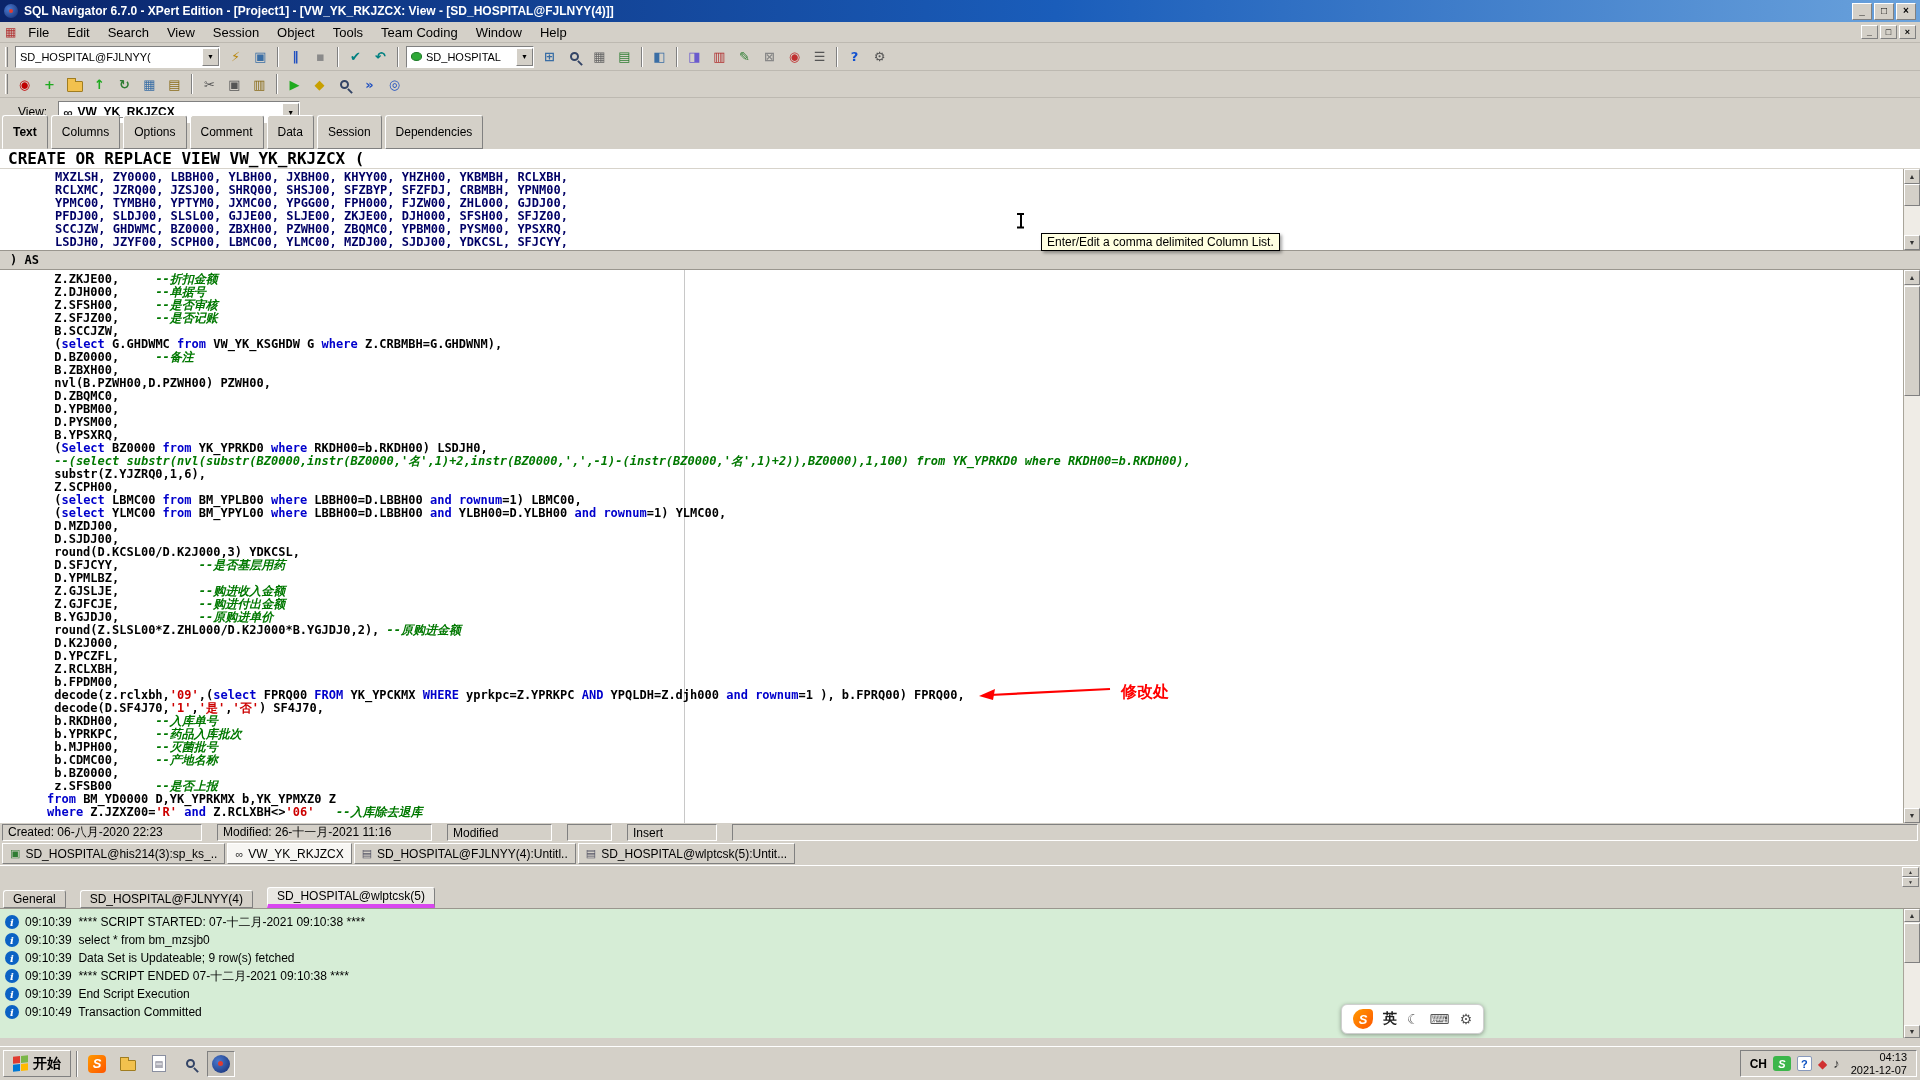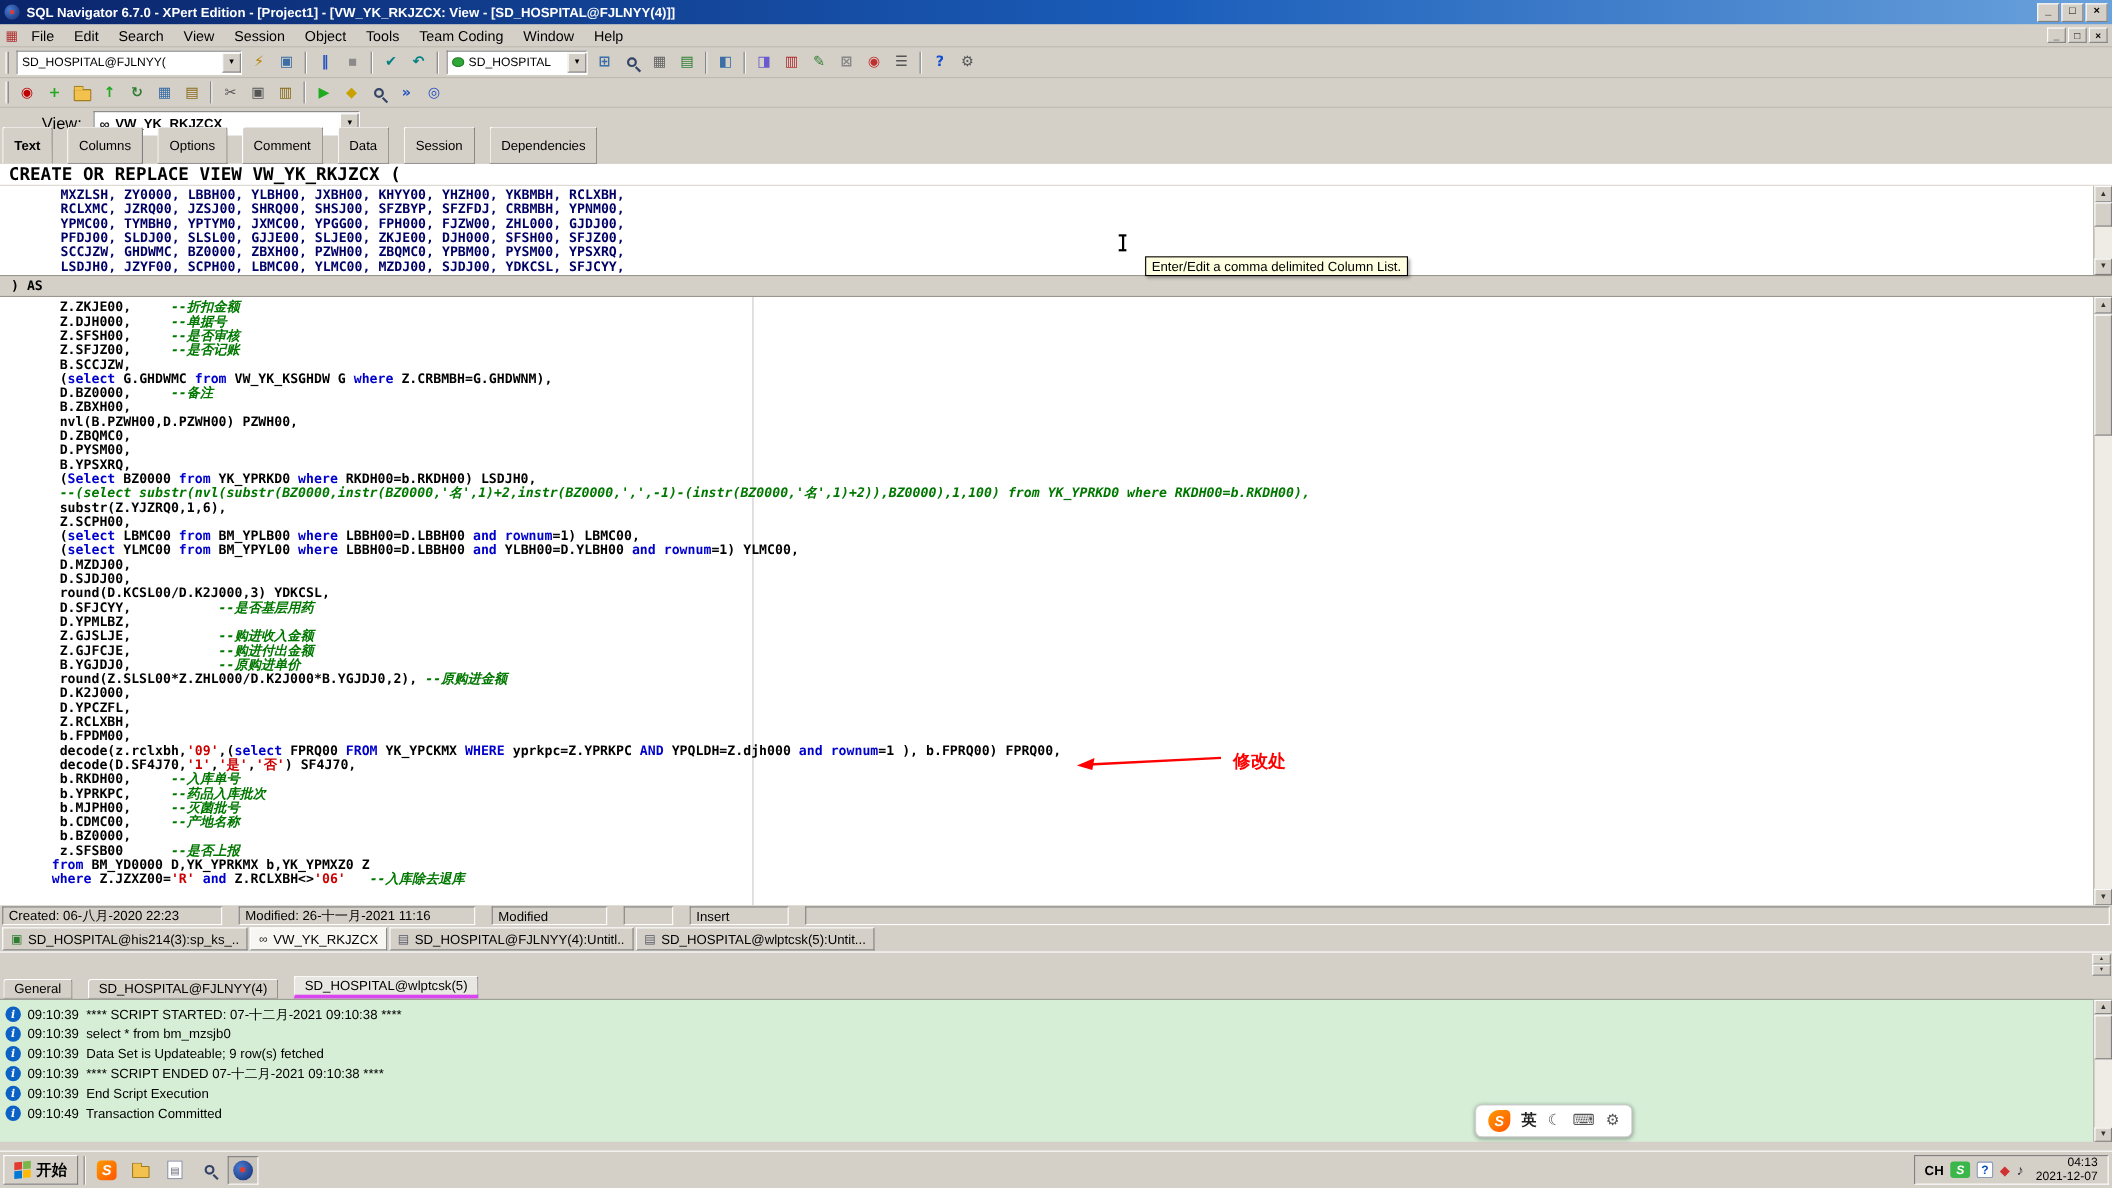--- a/index.html
+++ b/index.html
@@ -29,28 +29,28 @@
   .tb-group{display:inline-flex;align-items:center}
   .tb-btn{width:25px;height:23px;background:transparent;border:1px solid transparent;display:inline-flex;align-items:center;justify-content:center;font-size:13px;font-weight:bold;font-family:"DejaVu Sans",sans-serif;cursor:default}
   .tb-sep{width:2px;height:20px;border-left:1px solid #808080;border-right:1px solid #fff;margin:0 4px}
   .combo{display:inline-flex;align-items:center;height:22px;background:#fff;border:1px solid;border-color:#808080 #fff #fff #808080;padding-left:4px;margin:0 3px}
   .combo-text{font-size:11px;white-space:nowrap;overflow:hidden;flex:1}
   .combo-arrow{width:17px;height:18px;background:#d4d0c8;border:1px solid;border-color:#fff #808080 #808080 #fff;display:inline-flex;align-items:center;justify-content:center;font-size:7px;margin-left:3px}
   .db-ico{width:11px;height:9px;background:#2fa838;border-radius:50% / 45%;margin-right:4px;border:1px solid #1c7a26;flex:0 0 auto}
 
   
   .viewrow{height:28px;display:flex;align-items:center;flex:0 0 auto}
-  .view-label{font-size:15px;margin-left:38px;margin-right:8px}
+  .view-label{font-size:12px;margin-left:18px;margin-right:8px}
   .view-combo{width:242px}
   .view-ico{font-size:13px;font-weight:bold;color:#222;margin-right:5px}
   .view-combo .combo-text{font-size:12px;font-weight:bold}
 
   
   .objtabs{height:23px;display:flex;align-items:flex-end;padding-left:2px;flex:0 0 auto}
-  .otab{height:20px;display:inline-flex;align-items:center;padding:16px 10px;font-size:12px;background:#d4d0c8;border:1px solid;border-color:#fff #808080 #808080 #fff;border-radius:3px 3px 0 0;margin-right:13px}
+  .otab{height:20px;display:inline-flex;align-items:center;padding:16px 10px;font-size:12px;background:#d4d0c8;border:1px solid;border-color:#fff #808080 #808080 #fff;border-radius:3px 3px 0 0;margin-right:3px}
   .otab.active{height:23px;border-bottom:1px solid #d4d0c8;font-weight:bold}
 
   
   .createrow{height:20px;background:#fff;font-family:"DejaVu Sans Mono",monospace;font-weight:bold;font-size:16px;line-height:19px;padding-left:8px;flex:0 0 auto;border-bottom:1px solid #d7d3cb}
   .colwrap{height:81px;background:#fff;position:relative;flex:0 0 auto}
   .collist{padding:2px 20px 0 55px;font-family:"DejaVu Sans Mono",monospace;font-weight:bold;font-size:12px;line-height:13px;color:#000066;white-space:pre;overflow:hidden;height:100%}
   .asrow{height:20px;background:#d4d0c8;border-top:1px solid #9a968e;border-bottom:1px solid #9a968e;font-family:"DejaVu Sans Mono",monospace;font-weight:bold;font-size:12px;line-height:18px;padding-left:10px;flex:0 0 auto}
 
   .caret{position:absolute;width:9px;height:16px;left:1016px;top:44px;z-index:4}
   .caret::before{content:"";position:absolute;left:4px;top:1px;bottom:1px;width:1.5px;background:#000}
@@ -285,20 +285,21 @@
         <div class="code-line"><span class="tk-p"> Z.ZKJE00,     </span><span class="tk-c">--折扣金额</span></div>
         <div class="code-line"><span class="tk-p"> Z.DJH000,     </span><span class="tk-c">--单据号</span></div>
         <div class="code-line"><span class="tk-p"> Z.SFSH00,     </span><span class="tk-c">--是否审核</span></div>
         <div class="code-line"><span class="tk-p"> Z.SFJZ00,     </span><span class="tk-c">--是否记账</span></div>
         <div class="code-line"><span class="tk-p"> B.SCCJZW,</span></div>
         <div class="code-line"><span class="tk-p"> (</span><span class="tk-k">select</span><span class="tk-p"> G.GHDWMC </span><span class="tk-k">from</span><span class="tk-p"> VW_YK_KSGHDW G </span><span class="tk-k">where</span><span class="tk-p"> Z.CRBMBH=G.GHDWNM),</span></div>
         <div class="code-line"><span class="tk-p"> D.BZ0000,     </span><span class="tk-c">--备注</span></div>
         <div class="code-line"><span class="tk-p"> B.ZBXH00,</span></div>
         <div class="code-line"><span class="tk-p"> nvl(B.PZWH00,D.PZWH00) PZWH00,</span></div>
         <div class="code-line"><span class="tk-p"> D.ZBQMC0,</span></div>
+        <div class="code-line"><span class="tk-p"> D.YPBM00,</span></div>
         <div class="code-line"><span class="tk-p"> D.PYSM00,</span></div>
         <div class="code-line"><span class="tk-p"> B.YPSXRQ,</span></div>
         <div class="code-line"><span class="tk-p"> (</span><span class="tk-k">Select</span><span class="tk-p"> BZ0000 </span><span class="tk-k">from</span><span class="tk-p"> YK_YPRKD0 </span><span class="tk-k">where</span><span class="tk-p"> RKDH00=b.RKDH00) LSDJH0,</span></div>
         <div class="code-line"><span class="tk-c"> --(select substr(nvl(substr(BZ0000,instr(BZ0000,'名',1)+2,instr(BZ0000,',',-1)-(instr(BZ0000,'名',1)+2)),BZ0000),1,100) from YK_YPRKD0 where RKDH00=b.RKDH00),</span></div>
         <div class="code-line"><span class="tk-p"> substr(Z.YJZRQ0,1,6),</span></div>
         <div class="code-line"><span class="tk-p"> Z.SCPH00,</span></div>
         <div class="code-line"><span class="tk-p"> (</span><span class="tk-k">select</span><span class="tk-p"> LBMC00 </span><span class="tk-k">from</span><span class="tk-p"> BM_YPLB00 </span><span class="tk-k">where</span><span class="tk-p"> LBBH00=D.LBBH00 </span><span class="tk-k">and</span><span class="tk-p"> </span><span class="tk-k">rownum</span><span class="tk-p">=1) LBMC00,</span></div>
         <div class="code-line"><span class="tk-p"> (</span><span class="tk-k">select</span><span class="tk-p"> YLMC00 </span><span class="tk-k">from</span><span class="tk-p"> BM_YPYL00 </span><span class="tk-k">where</span><span class="tk-p"> LBBH00=D.LBBH00 </span><span class="tk-k">and</span><span class="tk-p"> YLBH00=D.YLBH00 </span><span class="tk-k">and</span><span class="tk-p"> </span><span class="tk-k">rownum</span><span class="tk-p">=1) YLMC00,</span></div>
         <div class="code-line"><span class="tk-p"> D.MZDJ00,</span></div>
         <div class="code-line"><span class="tk-p"> D.SJDJ00,</span></div>

